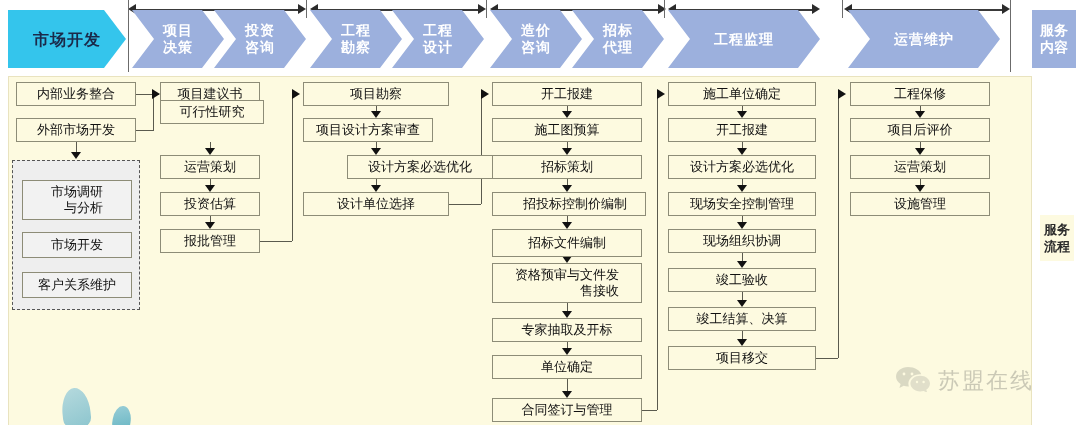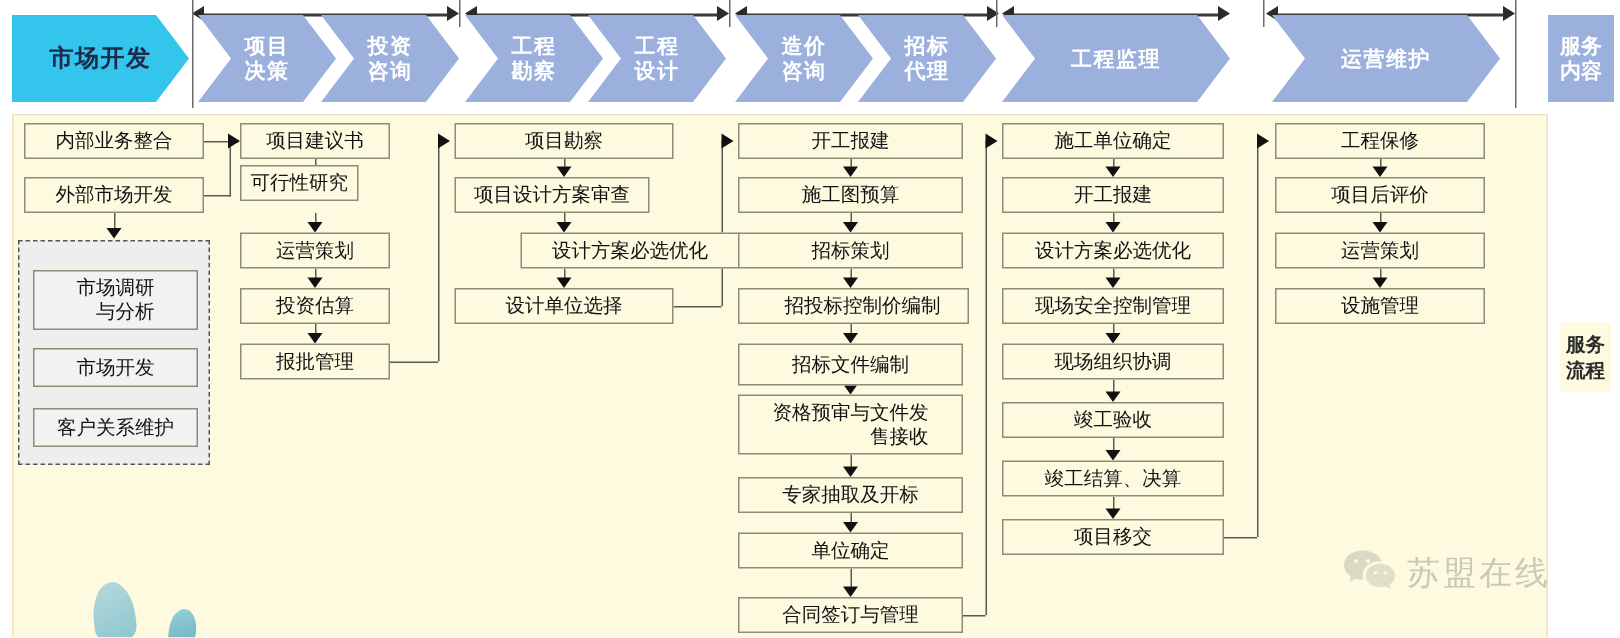--- a/index.html
+++ b/index.html
@@ -248,21 +248,21 @@
       </div>
       <div class="box grey" style="left: 22px; top: 232px; width: 110px; height: 26px;">
         <span class="lbl">市场开发</span>
       </div>
       <div class="box grey" style="left: 22px; top: 272px; width: 110px; height: 26px;">
         <span class="lbl">客户关系维护</span>
       </div>
       <div class="box" style="left: 160px; top: 82px; width: 100px; height: 24px;">
         <span class="lbl">项目建议书</span>
       </div>
-      <div class="box" style="left: 160px; top: 110px; width: 79px; height: 24px;">
+      <div class="box" style="left: 160px; top: 100px; width: 104px; height: 24px;">
         <span class="lbl">可行性研究</span>
       </div>
       <div class="box" style="left: 160px; top: 155px; width: 100px; height: 24px;">
         <span class="lbl">运营策划</span>
       </div>
       <div class="box" style="left: 160px; top: 192px; width: 100px; height: 24px;">
         <span class="lbl">投资估算</span>
       </div>
       <div class="box" style="left: 160px; top: 229px; width: 100px; height: 24px;">
         <span class="lbl">报批管理</span>

